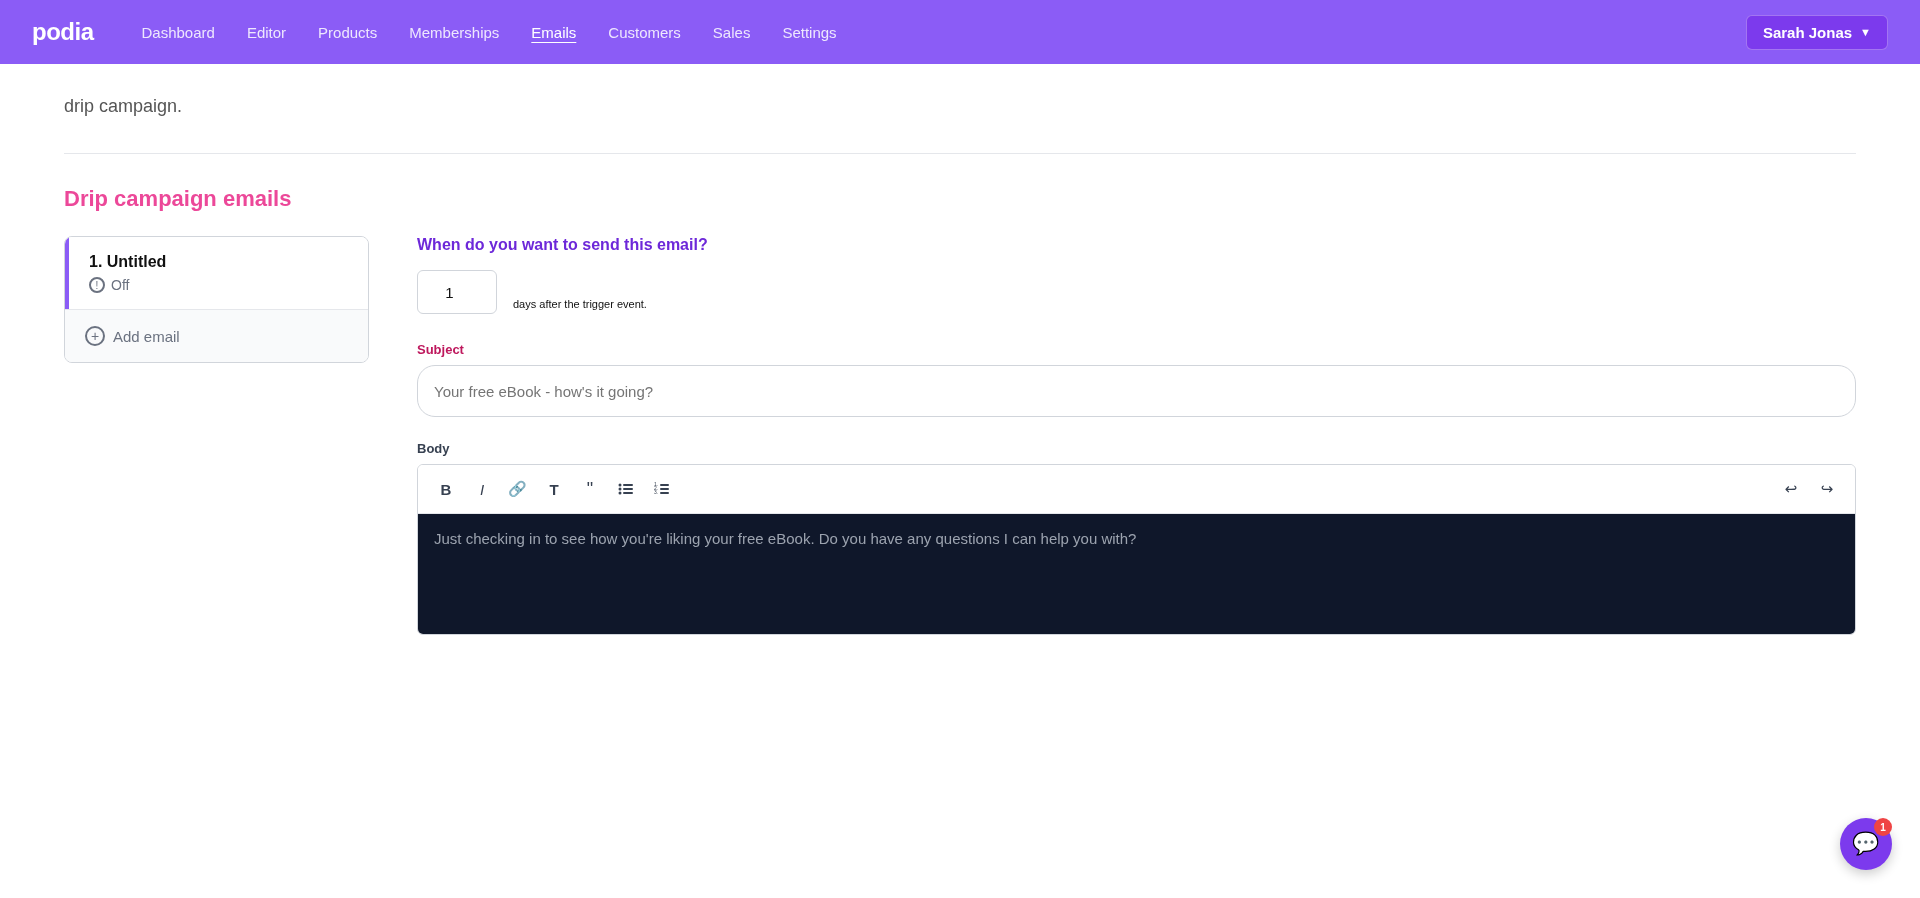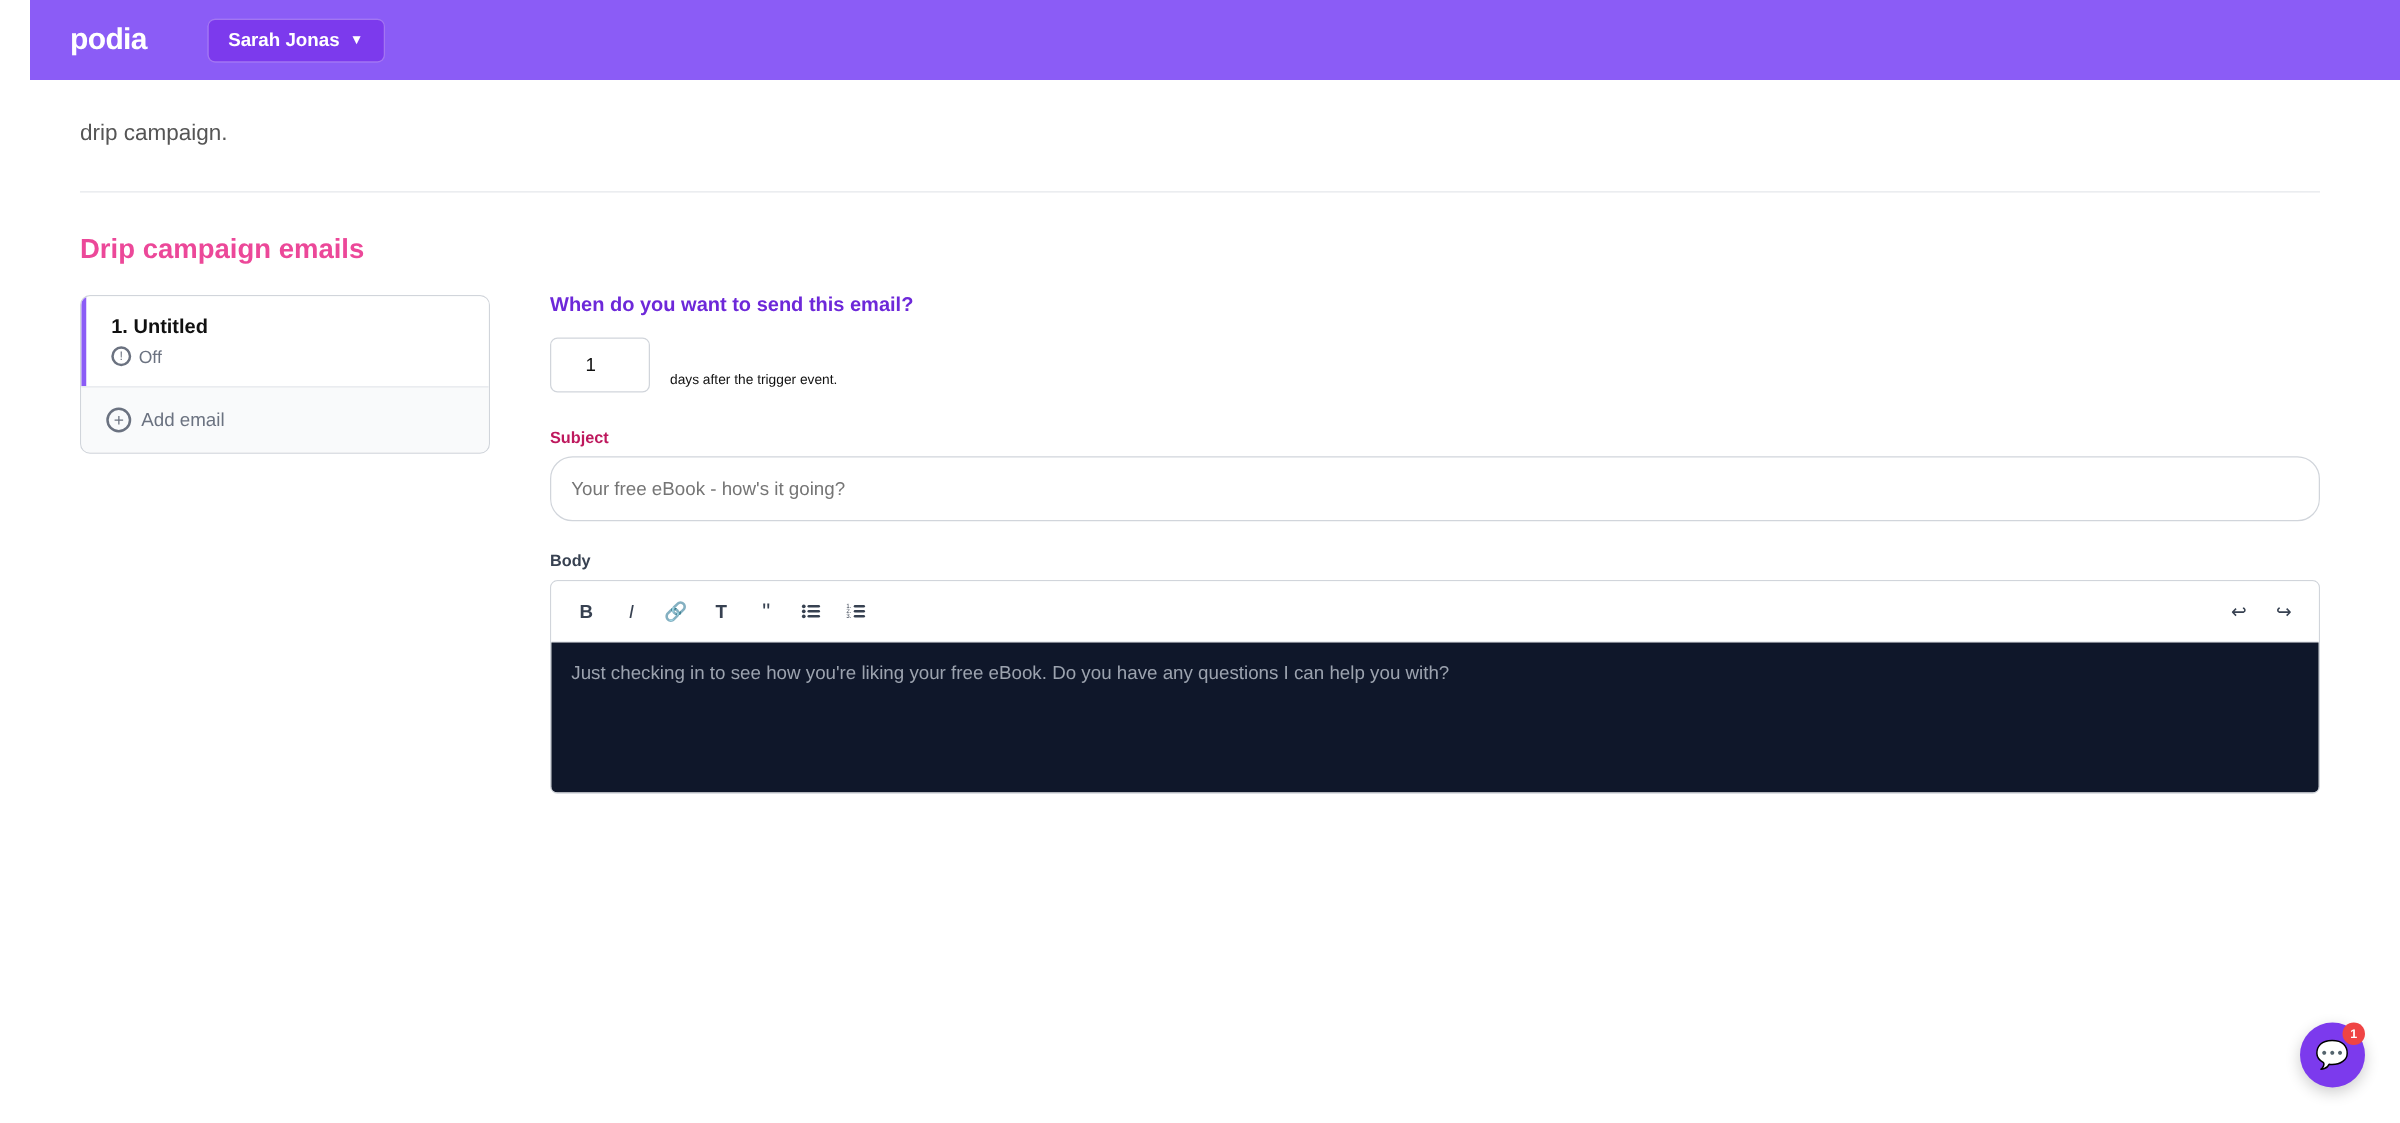--- a/index.html
+++ b/index.html
@@ -8,21 +8,20 @@
     
     .navbar {
       background: #8b5cf6;
       display: flex;
       align-items: center;
       padding: 16px 32px;
       height: 64px;
       position: fixed;
       top: 0; left: 0; right: 0;
       z-index: 100;
-      margin-left: 24px;
     }
     .navbar-logo {
       color: #fff;
       font-size: 24px;
       font-weight: 700;
       letter-spacing: -0.5px;
       margin-right: 48px;
     }
     .navbar-nav {
       display: flex;
@@ -84,21 +83,21 @@
 
     
     .main-layout {
       display: flex;
       gap: 48px;
       align-items: flex-start;
     }
 
     
     .left-panel {
-      width: 328px;
+      width: 305px;
       flex-shrink: 0;
     }
     .email-list {
       border: 1.5px solid #d1d5db;
       border-radius: 8px;
       overflow: hidden;
     }
     .email-item {
       background: #fff;
       padding: 16px 20px;
@@ -295,20 +294,30 @@
       font-weight: 600;
       color: #6d28d9;
       margin-bottom: 16px;
     }
   </style>
 </head>
 <body>
 
 <nav class="navbar">
   <span class="navbar-logo">podia</span>
+  <div class="navbar-nav">
+    <a href="#">Dashboard</a>
+    <a href="#">Editor</a>
+    <a href="#">Products</a>
+    <a href="#">Memberships</a>
+    <a href="#" class="active">Emails</a>
+    <a href="#">Customers</a>
+    <a href="#">Sales</a>
+    <a href="#">Settings</a>
+  </div>
   <div class="navbar-user">
     <span>Sarah Jonas</span>
     <span class="chevron">▼</span>
   </div>
 </nav>
 
 <div class="page">
   <p class="drip-intro">drip campaign.</p>
   <hr class="divider">
 

